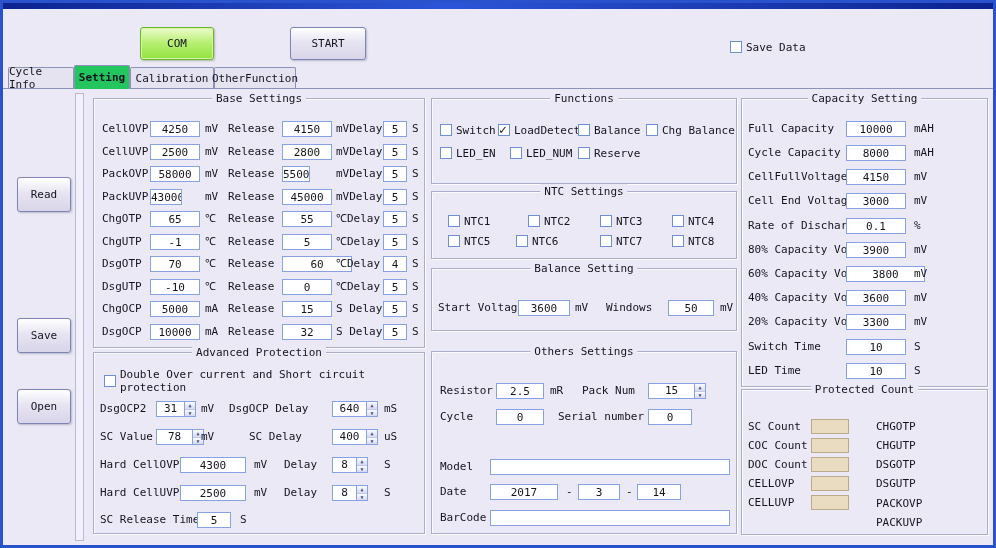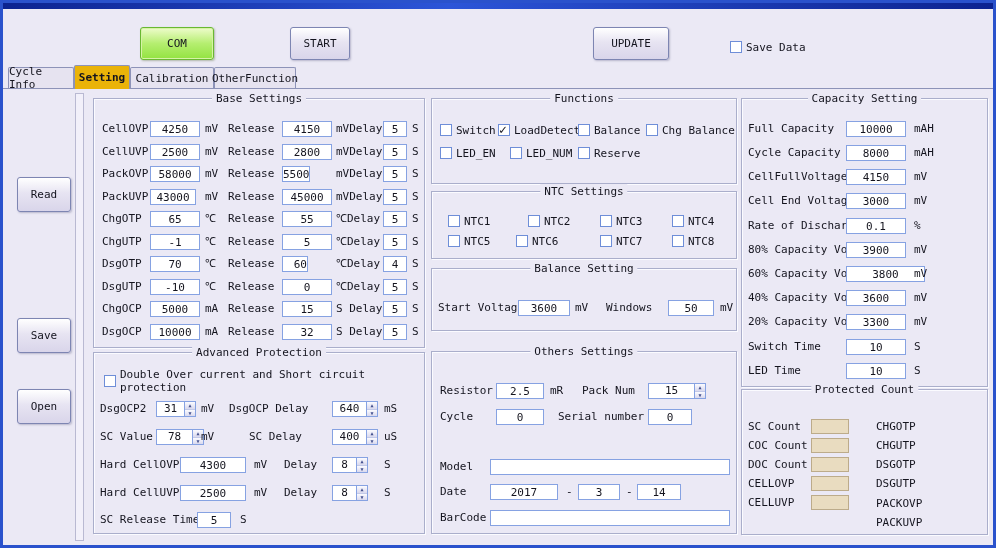--- a/index.html
+++ b/index.html
@@ -3,21 +3,21 @@
 <meta charset="utf-8">
 <style>
   *{margin:0;padding:0;box-sizing:border-box}
   html,body{background:#fff}
   body{font-family:"DejaVu Sans Mono",monospace;font-size:11px;color:#14141e}
   #win{position:relative;width:996px;height:548px;background:#ebe9f5;border:3px solid #2a52cc;overflow:hidden}
   .titlebar{position:absolute;top:0;left:0;width:100%;height:6px;background:linear-gradient(90deg,#0c2390,#2c55d8 45%,#0c2390)}
   .btn{position:absolute;display:flex;align-items:center;justify-content:center;background:linear-gradient(#ffffff,#e7e4f2 45%,#d9d5ea);border:1px solid #7d85b2;border-radius:3px;cursor:pointer;box-shadow:1px 1px 2px rgba(90,90,130,.35)}
   .btn-green{background:linear-gradient(#eefccb,#b5ee70 50%,#93e341);border:1px solid #69b832;box-shadow:inset 0 0 0 1px #d6f3a6,1px 1px 2px rgba(90,110,60,.4)}
   .tab{position:absolute;top:64px;height:21px;display:flex;align-items:center;justify-content:center;background:#e6e3f0;border:1px solid #8d93b8;border-bottom:none;border-radius:2px 2px 0 0;cursor:pointer;z-index:2}
-  .tab.active{top:62px;height:24px;background:#eab308;font-weight:bold;z-index:4}
+  .tab.active{top:62px;height:24px;background:#22c55e;font-weight:bold;z-index:4}
   .tabline{position:absolute;top:85px;left:0;width:100%;height:1px;background:#8d93b8;z-index:1}
   .vstrip{position:absolute;left:72px;top:90px;width:9px;height:448px;background:#f2f0fa;border:1px solid #b9b9d2}
   .gb{position:absolute;border:1px solid #aaaecb;box-shadow:inset 1px 1px 0 #fbfbff,1px 1px 0 #fbfbff}
   .gt{position:absolute;top:-8px;left:50%;transform:translateX(-50%);background:#ebe9f5;padding:0 4px;white-space:nowrap;line-height:15px}
   .lb{position:absolute;line-height:16px;white-space:nowrap}
   .row{position:absolute;left:0;width:100%;height:18px}
   .ti{position:absolute;top:0;height:16px;border:1px solid #86a2e2;background:#fff;text-align:center;font:11px "DejaVu Sans Mono",monospace;padding:0;color:#14141e}
   .spin{position:absolute;height:16px;background:#fff;border:1px solid #86a2e2;display:flex;align-items:stretch}
   .sv{flex:1;text-align:center;line-height:14px;overflow:hidden}
   .sb{width:11px;border-left:1px solid #86a2e2;display:flex;flex-direction:column}
@@ -28,22 +28,21 @@
   .cb.on::after{content:"✓";position:absolute;left:0;top:-3px;font-size:13px;font-weight:bold;color:#16161f}
   .pbox{position:absolute;width:38px;height:15px;background:#e9dcc0;border:1px solid #bcab8a}
 </style>
 </head>
 <body>
 
 <div id="win">
   <div class="titlebar"></div>
 
   <div class="btn btn-green" style="left:137px;top:24px;width:74px;height:33px">COM</div>
-  <div class="btn" style="left:287px;top:24px;width:60px;height:33px">START</div>
-  <div class="btn" style="left:590px;top:24px;width:76px;height:33px">UPDATE</div>
+  <div class="btn" style="left:287px;top:24px;width:76px;height:33px">START</div>
   <div class="cbrow" style="left:727px;top:36px">
     <span class="cb"></span>
     <span>Save Data</span>
   </div>
 
   <div class="tab" style="left:5px;width:66px">Cycle Info</div>
   <div class="tab active" style="left:71px;width:56px">Setting</div>
   <div class="tab" style="left:127px;width:84px">Calibration</div>
   <div class="tab" style="left:211px;width:82px">OtherFunction</div>
   <div class="tabline"></div>
@@ -81,21 +80,21 @@
       <input class="ti" style="left: 56px; width: 50px;" value="58000">
       <span class="lb" style="left:111px">mV</span>
       <span class="lb" style="left:134px">Release</span>
       <input class="ti" style="left: 188px; width: 28px;" value="55000">
       <span class="lb" style="left:242px">mVDelay</span>
       <input class="ti" style="left: 289px; width: 24px;" value="5">
       <span class="lb" style="left:318px">S</span>
     </div>
     <div class="row" style="top:90px">
       <span class="lb" style="left:8px">PackUVP</span>
-      <input class="ti" style="left: 56px; width: 46px;" value="43000">
+      <input class="ti" style="left: 56px; width: 32px;" value="43000">
       <span class="lb" style="left:111px">mV</span>
       <span class="lb" style="left:134px">Release</span>
       <input class="ti" style="left: 188px; width: 50px;" value="45000">
       <span class="lb" style="left:242px">mVDelay</span>
       <input class="ti" style="left: 289px; width: 24px;" value="5">
       <span class="lb" style="left:318px">S</span>
     </div>
     <div class="row" style="top:112px">
       <span class="lb" style="left:8px">ChgOTP</span>
       <input class="ti" style="left: 56px; width: 50px;" value="65">
@@ -114,21 +113,21 @@
       <input class="ti" style="left: 188px; width: 50px;" value="5">
       <span class="lb" style="left:242px">℃Delay</span>
       <input class="ti" style="left: 289px; width: 24px;" value="5">
       <span class="lb" style="left:318px">S</span>
     </div>
     <div class="row" style="top:157px">
       <span class="lb" style="left:8px">DsgOTP</span>
       <input class="ti" style="left: 56px; width: 50px;" value="70">
       <span class="lb" style="left:111px">℃</span>
       <span class="lb" style="left:134px">Release</span>
-      <input class="ti" style="left: 188px; width: 26px; text-align: right;" value="60">
+      <input class="ti" style="left: 188px; width: 70px;" value="60">
       <span class="lb" style="left:242px">℃Delay</span>
       <input class="ti" style="left: 289px; width: 24px;" value="4">
       <span class="lb" style="left:318px">S</span>
     </div>
     <div class="row" style="top:180px">
       <span class="lb" style="left:8px">DsgUTP</span>
       <input class="ti" style="left: 56px; width: 50px;" value="-10">
       <span class="lb" style="left:111px">℃</span>
       <span class="lb" style="left:134px">Release</span>
       <input class="ti" style="left: 188px; width: 50px;" value="0">

